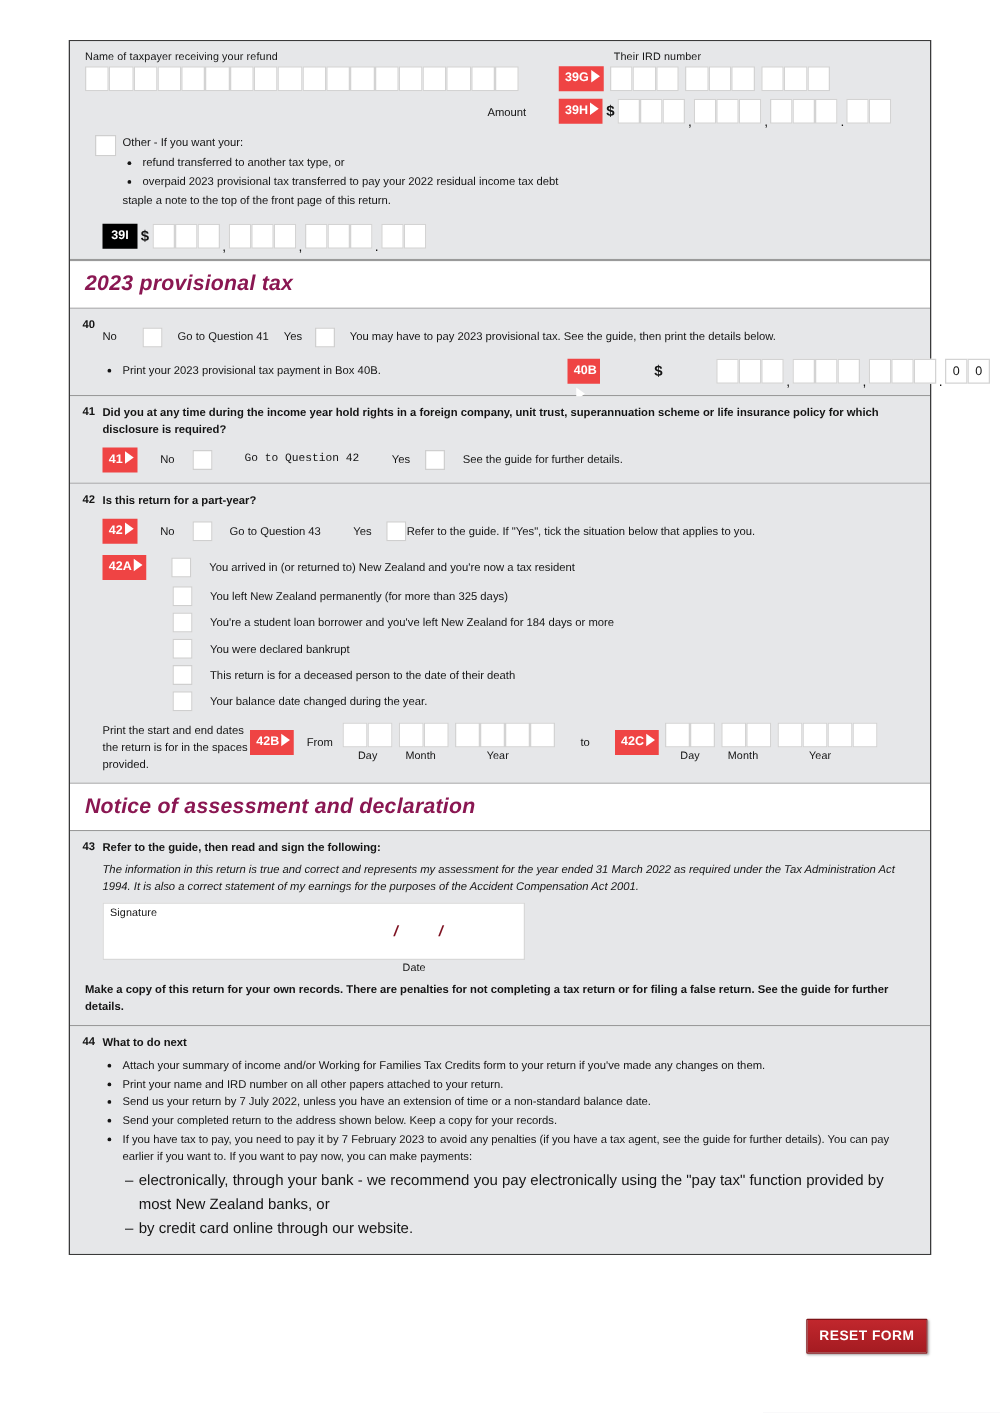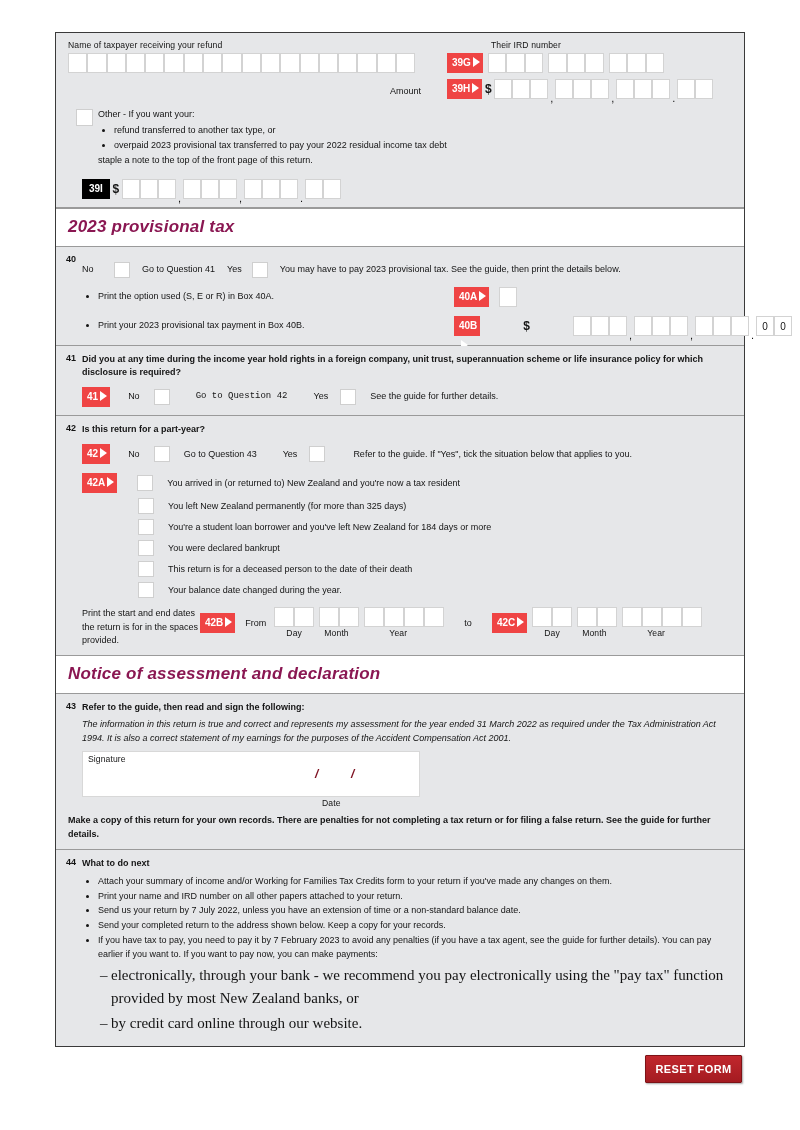--- a/index.html
+++ b/index.html
@@ -89,21 +89,21 @@
     border-bottom:5px solid transparent;
     margin-left:2px;position:relative;top:1px;
   }
   .badge.black{ background:#000000; padding:0 7px;}
 
   
   .row{ display:flex; align-items:center;}
   ul.bl{ margin:3px 0 0 0; padding-left:16px;}
   ul.bl li{ font-size:9px; line-height:1.55; color:#141414; margin:1px 0;}
   ul.dash{ list-style:none; margin:2px 0 0 0; padding-left:13px;}
-  ul.dash li{ font-size:15px;line-height:1.55;color:#141414;position:relative;margin:1px 0;font-family:Liberation Serif, serif;}
+  ul.dash li{ font-size:12px;line-height:1.55;color:#141414;position:relative;margin:1px 0;}
   ul.dash li:before{content:"\2013";position:absolute;left:-11px;}
 
   .qgrid{ display:flex; }
   .qgrid .num{ width:26px; flex:none; padding-left:10px; box-sizing:border-box;}
   .qgrid .body{ flex:1; padding-right:12px;}
 
   
   .reset-btn{
     position:absolute; right:58px; top:1055px;
     width:95px; height:26px;
@@ -208,33 +208,20 @@
 
           <div class="row" style="margin-top:8px;">
             <span class="txt" style="width:32px;">No</span>
             <span class="tick"></span>
             <span class="txt" style="margin-left:12px;">Go to Question 41</span>
             <span class="txt" style="margin-left:12px;">Yes</span>
             <span class="tick" style="margin-left:10px;"></span>
             <span class="txt" style="margin-left:12px;">You may have to pay 2023 provisional tax. See the guide, then print the details below.</span>
           </div>
 
-          <div class="row" style="margin-top:9px;">
-            <div style="flex:1;">
-              <ul class="bl" style="margin:0;">
-                <li>Print the option used (S, E or R) in Box 40A.</li>
-              </ul>
-            </div>
-            <div style="width:278px;" class="row">
-              <span class="badge"><span>40A</span><span class="arw"></span></span>
-              <span class="gapsm"></span>
-                <span class="gapsm"></span>
-              <span class="cell money"></span>
-            </div>
-          </div>
 
           <div class="row" style="margin-top:9px;">
             <div style="flex:1;">
               <ul class="bl" style="margin:0;">
                 <li>Print your 2023 provisional tax payment in Box 40B.</li>
               </ul>
             </div>
             <div style="width:278px;gap:43px;" class="row">
               <span class="badge"><span>40B</span><span class="arw"></span></span>
               <span class="dollar">$</span>
@@ -275,21 +262,21 @@
         <div class="body">
           <div class="txt-b">Is this return for a part-year?</div>
 
           <div class="row" style="margin-top:8px;">
             <span class="badge"><span>42</span><span class="arw"></span></span>
             <span class="txt" style="margin-left:18px;">No</span>
             <span class="tick" style="margin-left:14px;"></span>
             <span class="txt" style="margin-left:14px;">Go to Question 43</span>
             <span class="txt" style="margin-left:26px;">Yes</span>
             <span class="tick" style="margin-left:12px;"></span>
-            <span class="txt" style="margin-left:28px;">Refer to the guide. If "Yes", tick the situation below that applies to you.</span>
+            <span class="txt" style="margin-left:0;">Refer to the guide. If "Yes", tick the situation below that applies to you.</span>
           </div>
 
           <div style="margin-top:9px;">
             <div class="row" style="margin-bottom:5px;">
               <span class="badge"><span>42A</span><span class="arw"></span></span>
               <span class="tick" style="margin-left:20px;"></span>
               <span class="txt" style="margin-left:14px;">You arrived in (or returned to) New Zealand and you're now a tax resident</span>
             </div>
             <div class="row" style="margin-bottom:5px;padding-left:56px;">
               <span class="tick"></span>

